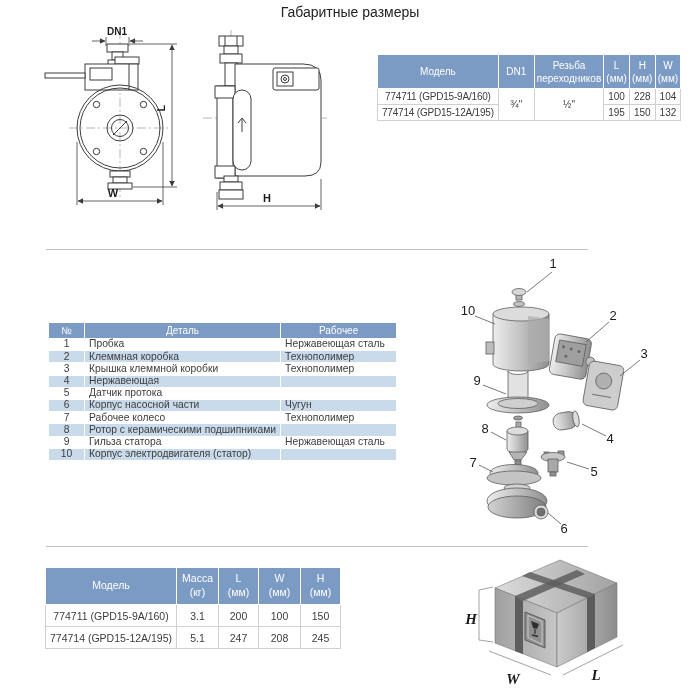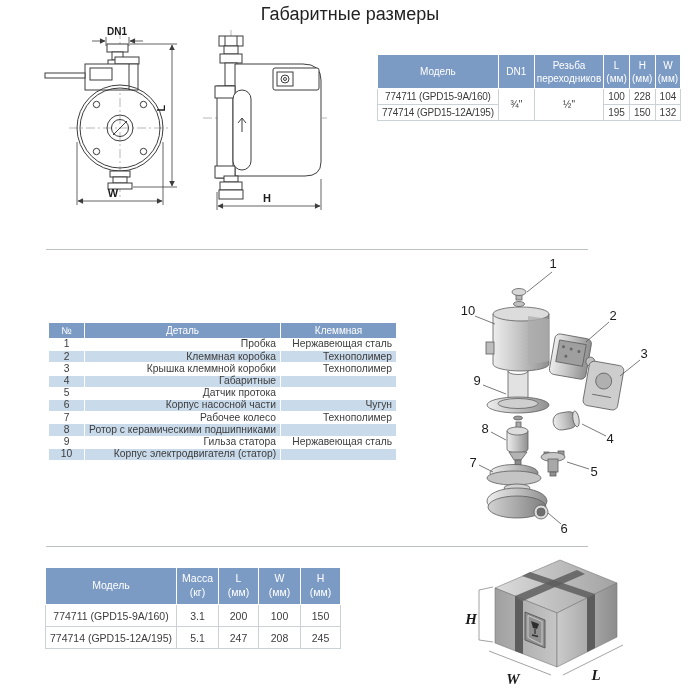--- a/index.html
+++ b/index.html
@@ -1,40 +1,40 @@
 <!DOCTYPE html>
 <html><head>
 <meta charset="utf-8">
 <style>
   html,body { margin:0; padding:0; background:#fff; }
   .page { position:relative; width:700px; height:700px; background:#ffffff;
           font-family:"Liberation Sans", sans-serif; overflow:hidden; }
 
   .section-title { position:absolute; left:0; width:700px; margin:0;
-    text-align:center; font-size:18px; font-weight:500; color:#222; }
+    text-align:center; font-size:14px; font-weight:500; color:#222; }
   .divider { position:absolute; left:46px; width:542px; height:1px; background:#bcc0c4; }
 
   table { border-collapse:collapse; position:absolute; table-layout:fixed; }
   th { background:#7b9ac4; color:#fff; font-weight:400; font-size:10px;
        text-align:center; vertical-align:middle; white-space:pre-line;
        border:1px solid #ffffff; line-height:1.3; padding:1px 2px; }
   td { font-size:10px; color:#3c3c3c; vertical-align:middle; padding:0 4px; }
 
   
   .dim-table { left:377px; top:54px; }
   .dim-table th { height:31px; }
   .dim-table td { border:1px solid #ccd1d7; text-align:center; height:15px;
                   white-space:nowrap; }
   .dim-table td.model { letter-spacing:-0.2px; }
 
   
   .parts-table { left:48px; top:322px; }
   .parts-table th { height:13px; }
   .parts-table td { border:1.5px solid #fff; height:11.2px; font-size:10.3px;
-                    line-height:1; white-space:nowrap;text-align:right; }
+                    line-height:1; white-space:nowrap; }
   .parts-table tbody tr:nth-child(even) td { background:#c9daea; }
   .parts-table td.num { text-align:center; }
 
   
   .pack-table { left:45px; top:567px; }
   .pack-table th { height:34px; font-size:10.5px; }
   .pack-table td { border:1px solid #ccd1d7; text-align:center; height:21px;
                    font-size:10.5px; white-space:nowrap; }
 
   svg { position:absolute; overflow:visible; }
@@ -187,42 +187,42 @@
   <table class="parts-table">
     <colgroup>
         <col style="width:36px">
         <col style="width:176px">
         <col style="width:116px">
       </colgroup>
     <thead>
       <tr>
         <th>№</th>
         <th>Деталь</th>
-        <th>Клеммная</th>
+        <th>Рабочее</th>
       </tr>
     </thead>
     <tbody>
       <tr>
           <td class="num">1</td>
           <td>Пробка</td>
           <td>Нержавеющая сталь</td>
         </tr>
       <tr>
           <td class="num">2</td>
           <td>Клеммная коробка</td>
           <td>Технополимер</td>
         </tr>
       <tr>
           <td class="num">3</td>
           <td>Крышка клеммной коробки</td>
           <td>Технополимер</td>
         </tr>
       <tr>
           <td class="num">4</td>
-          <td>Габаритные</td>
+          <td>Нержавеющая</td>
           <td></td>
         </tr>
       <tr>
           <td class="num">5</td>
           <td>Датчик протока</td>
           <td></td>
         </tr>
       <tr>
           <td class="num">6</td>
           <td>Корпус насосной части</td>

